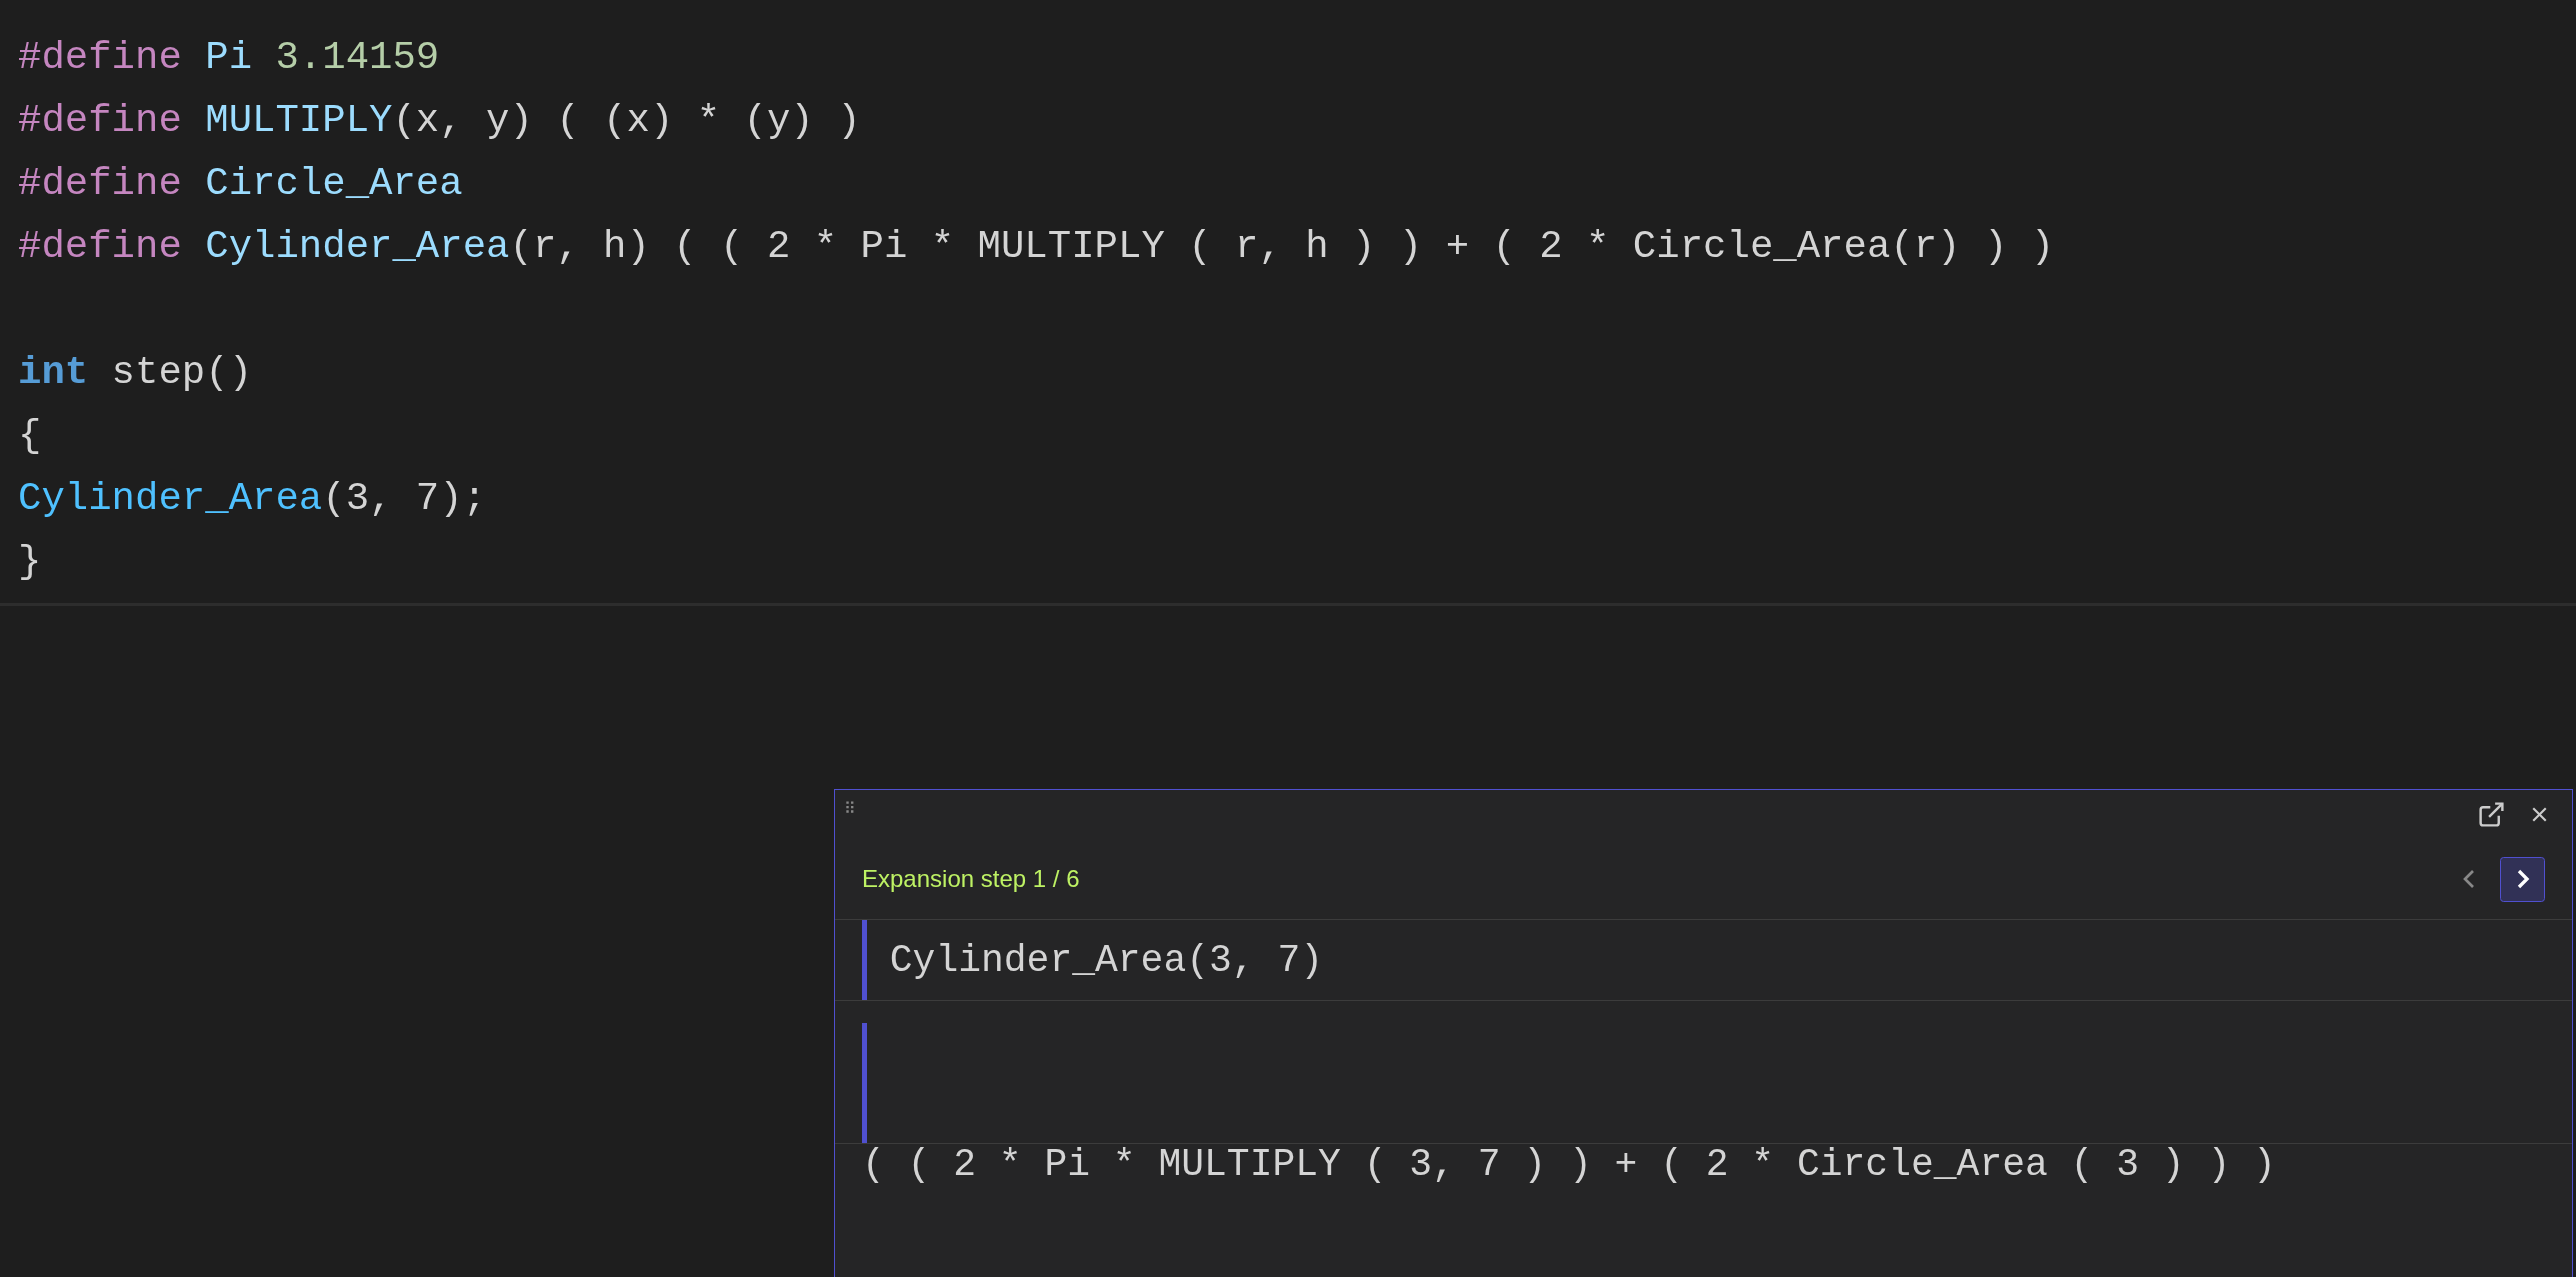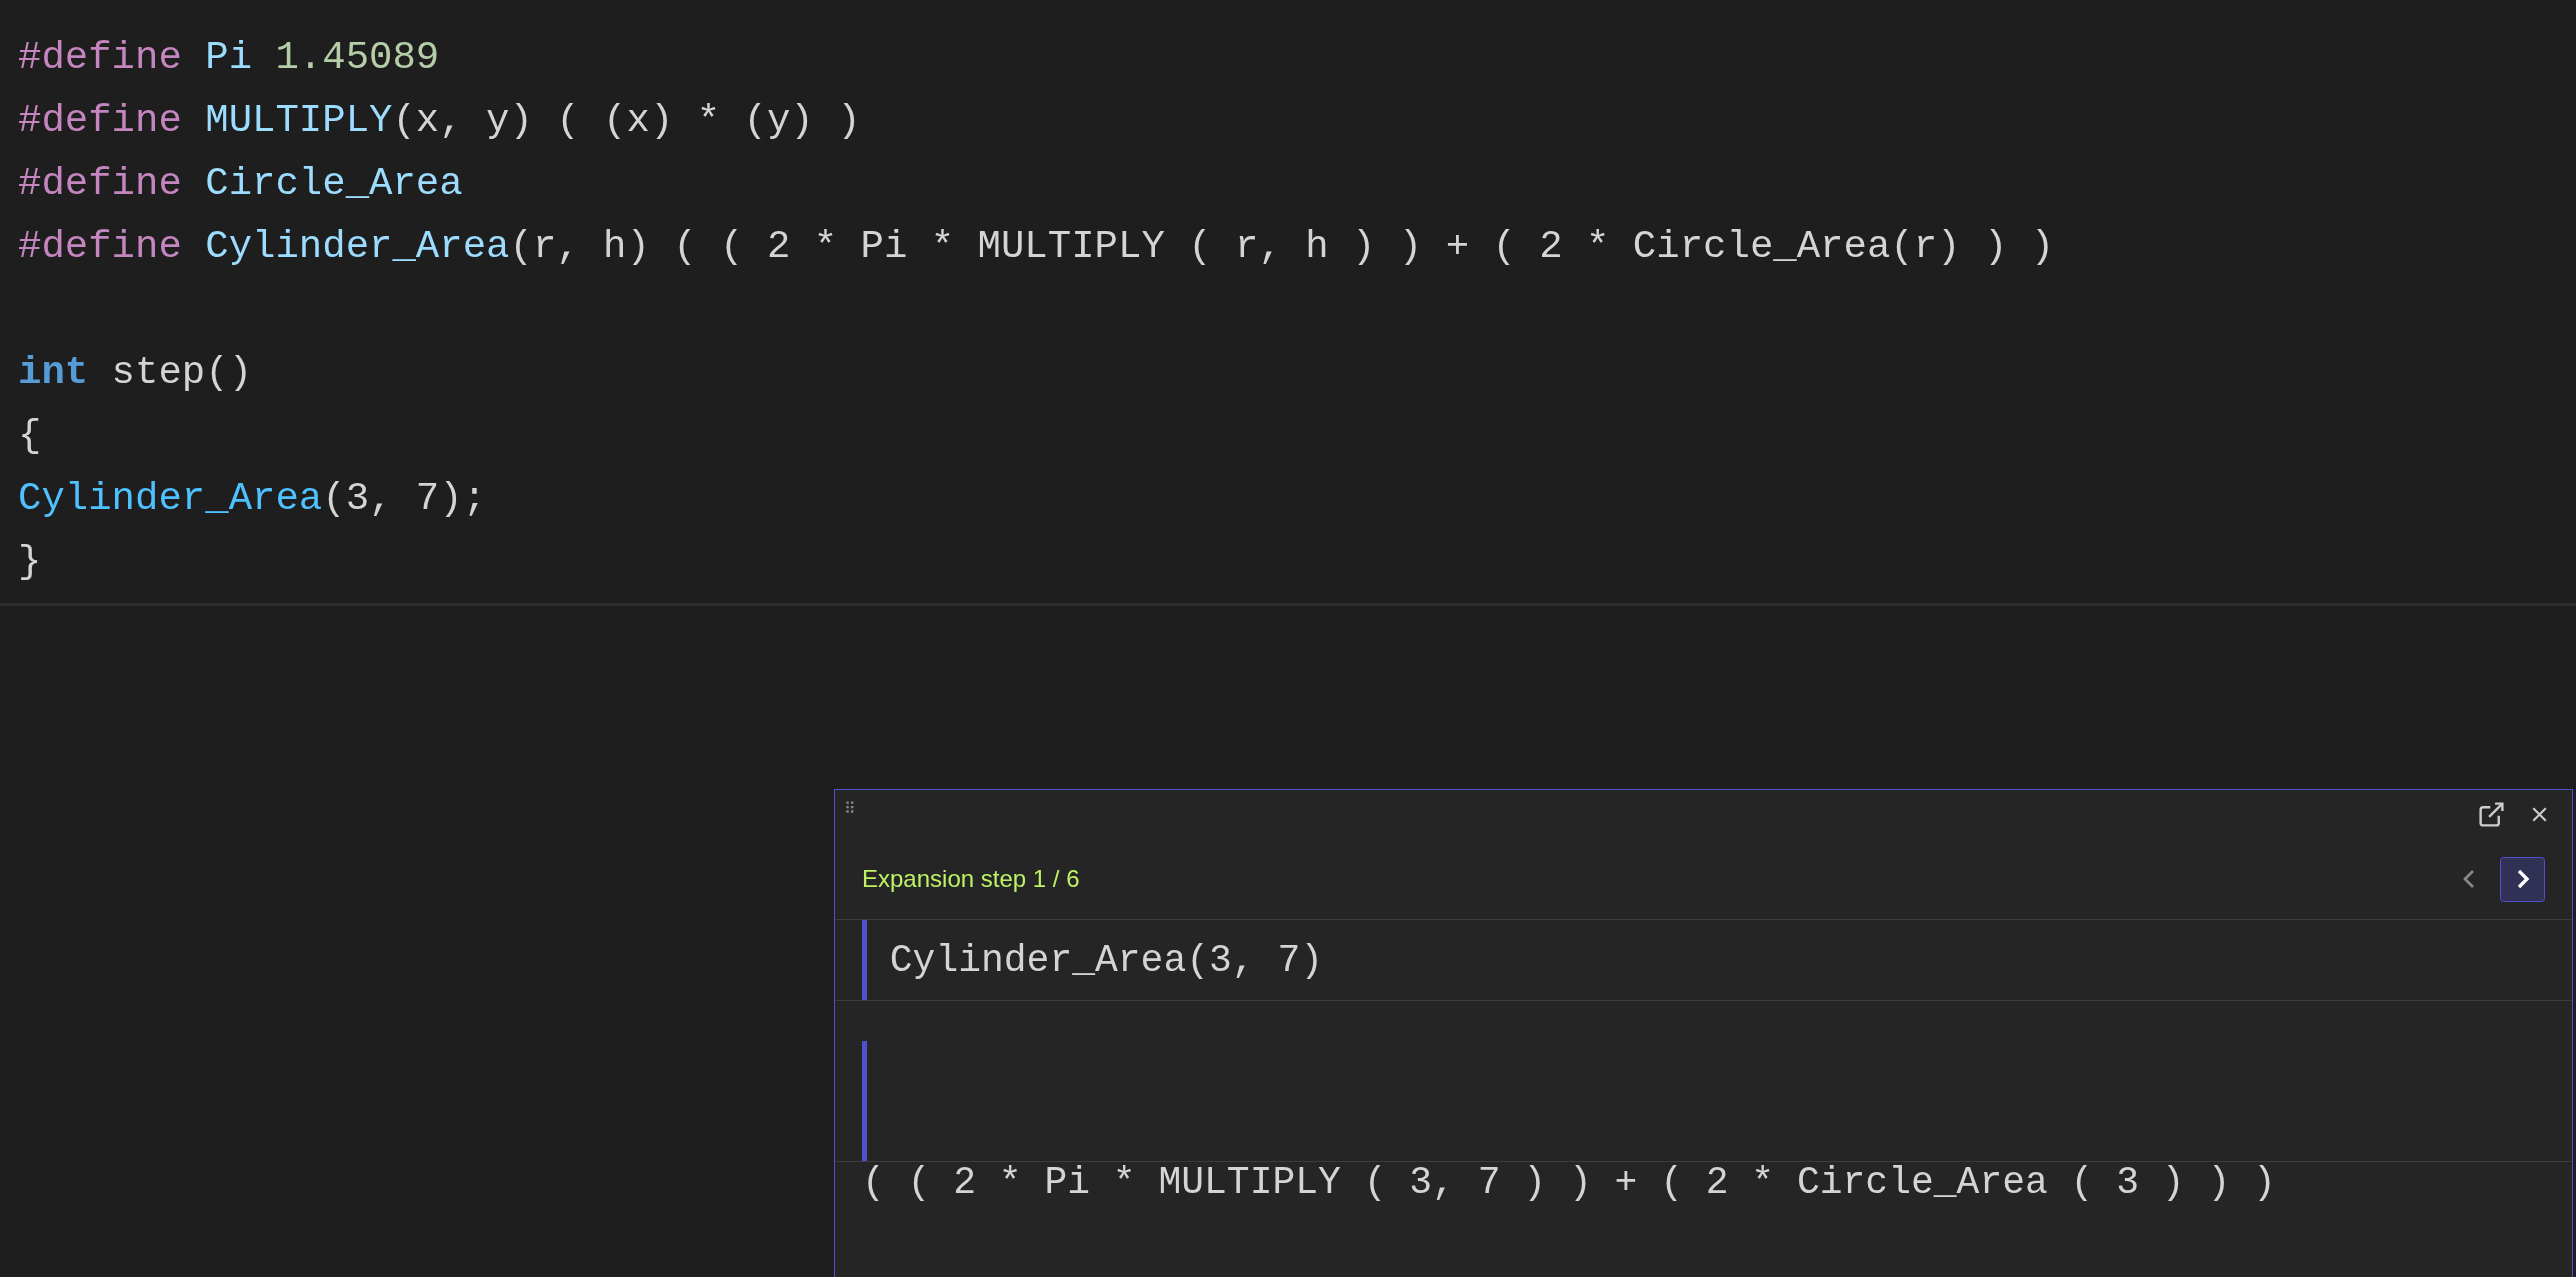--- a/index.html
+++ b/index.html
@@ -151,21 +151,20 @@
     .nav-btn.active {
       color: #ffffff;
       background: rgba(255,255,255,0.15);
     }
 
     
     .panel-content-area {
       flex: 1;
       display: flex;
       flex-direction: column;
-      gap: 18px;
     }
 
     .panel-row {
       display: flex;
       align-items: center;
       padding: 0 27px;
       border-bottom: 0.9px solid #3c3c3c;
     }
 
     .panel-row-top {
@@ -200,21 +199,21 @@
       0%, 100% { opacity: 1; }
       50% { opacity: 0; }
     }
   </style>
 </head>
 <body>
 
 <div class="code-editor">
 
   <div class="code-line">
-    <span class="c-macro">#define </span><span class="c-define">Pi</span><span class="c-number"> 1.45089</span>
+    <span class="c-macro">#define </span><span class="c-define">Pi</span><span class="c-number"> 3.14159</span>
   </div>
 
   <div class="code-line">
     <span class="c-macro">#define </span><span class="c-define">MULTIPLY</span><span class="c-plain">(x, y) ( (x) * (y) )</span>
   </div>
 
   <div class="code-line">
     <span class="c-macro">#define </span><span class="c-define">Circle_Area</span>
   </div>
 

